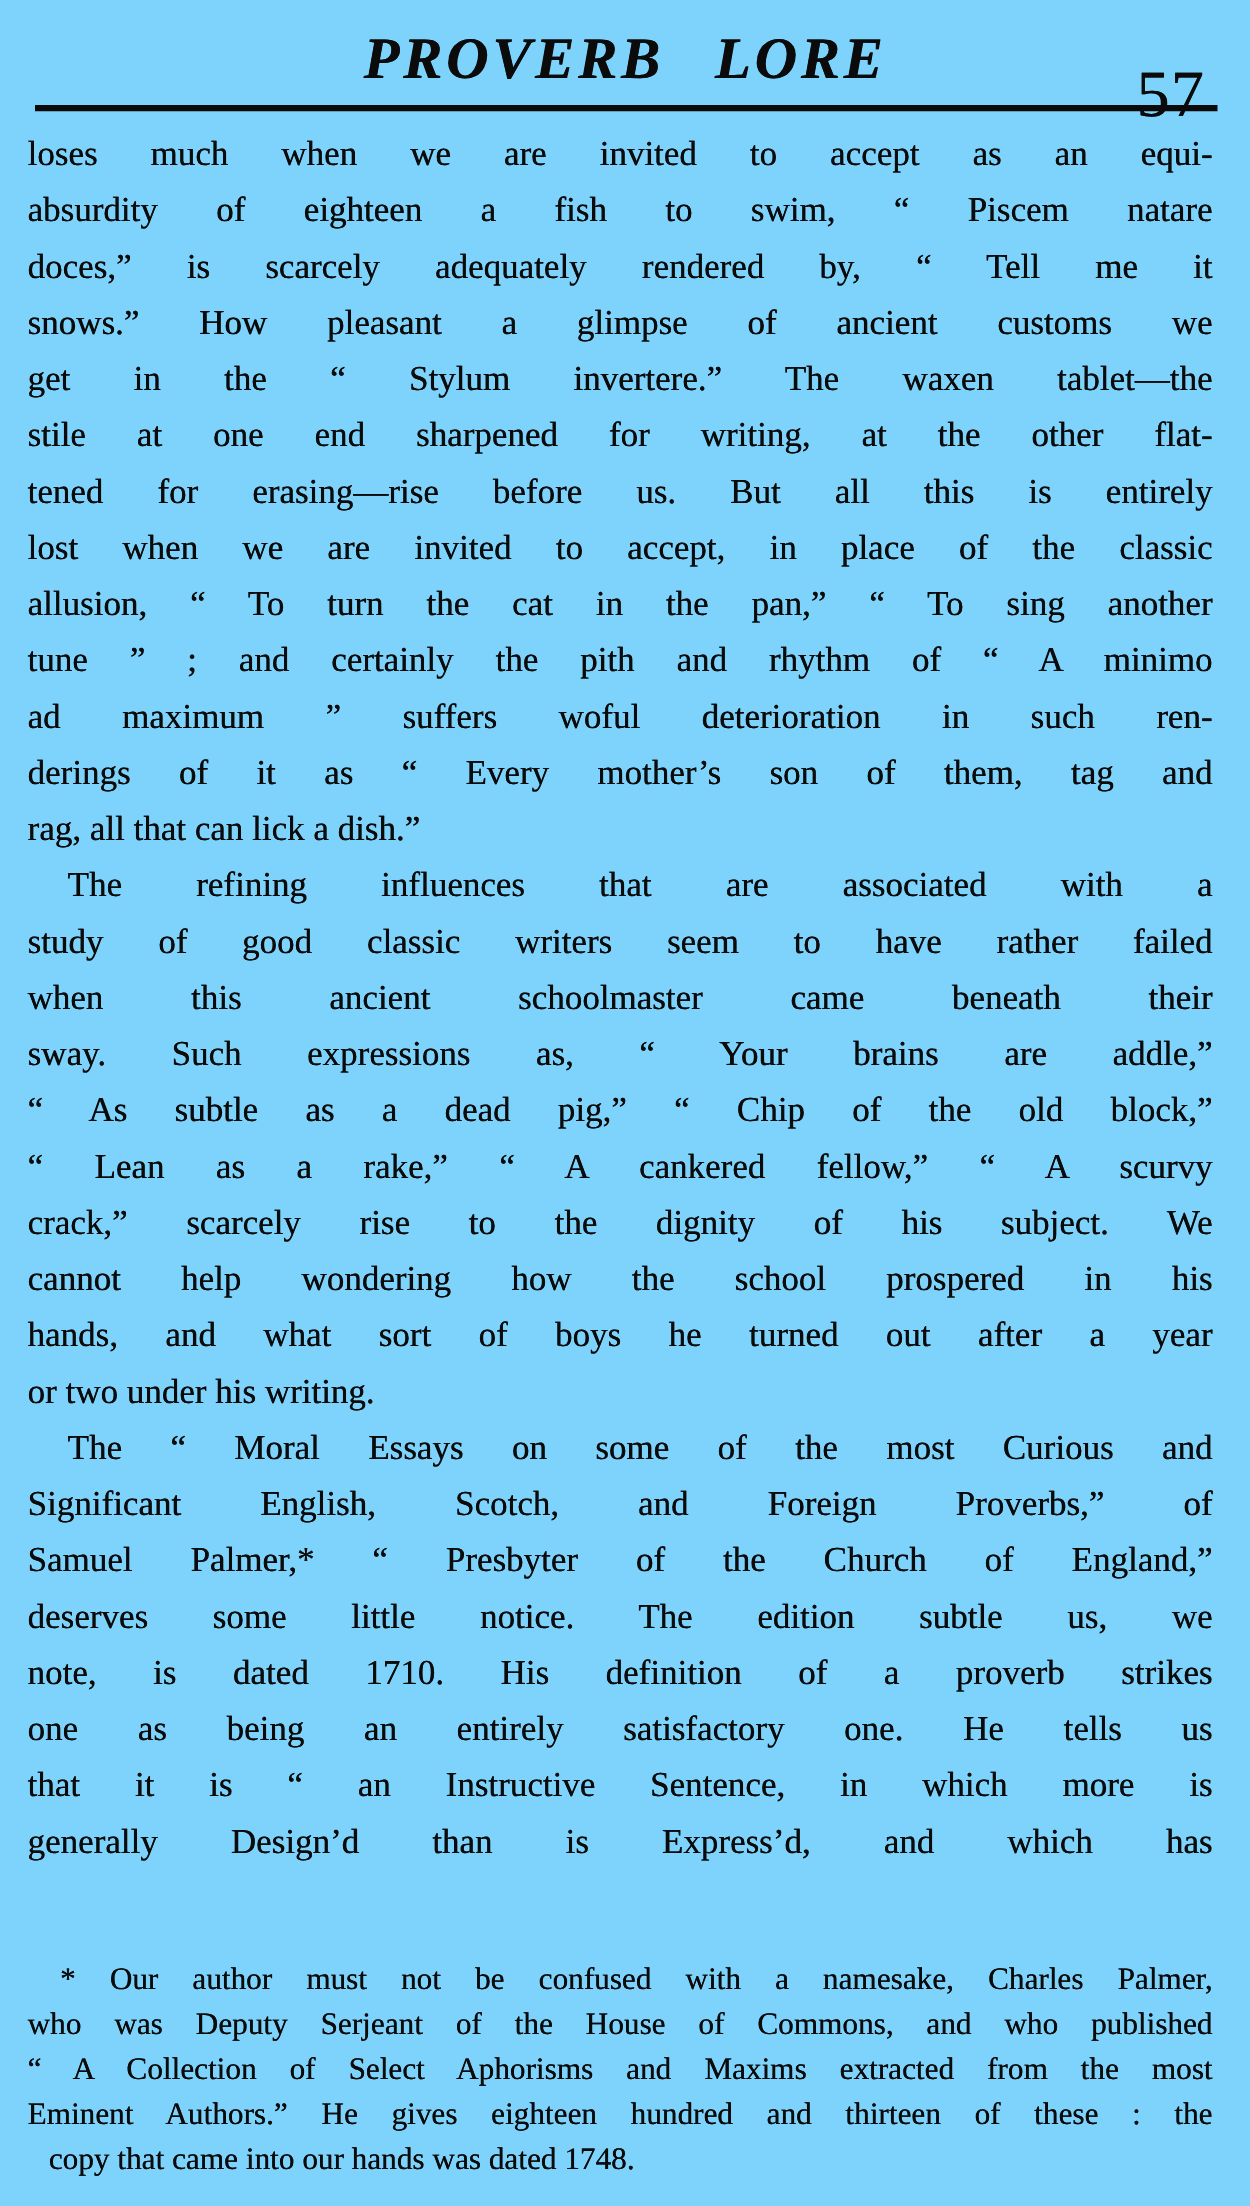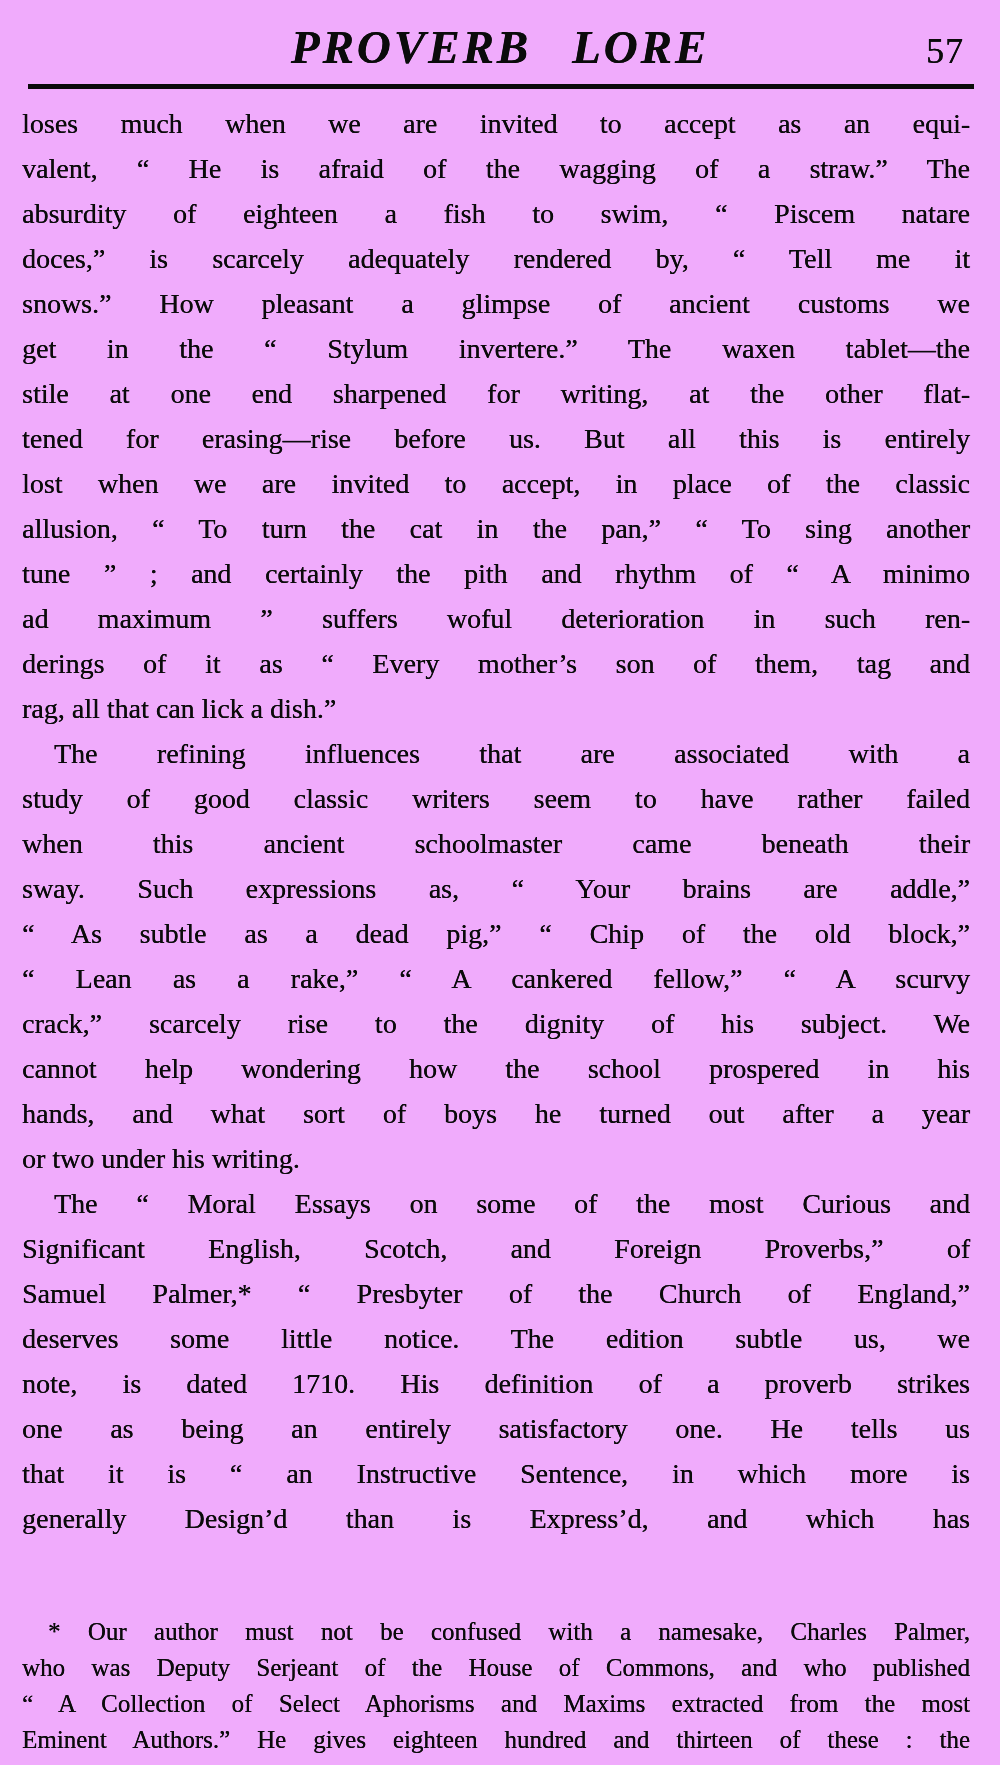--- a/index.html
+++ b/index.html
@@ -1,21 +1,21 @@
 <!DOCTYPE html>
 <html><head>
 <meta charset="utf-8">
 <style>
   html, body { margin: 0; padding: 0; background: #e8e8e4; }
   .page {
     position: relative;
     width: 1000px;
     height: 1765px;
     margin: 0 auto;
-    background: #f0abfc;
+    background: #7dd3fc;
     color: #0b0b0b;
     font-family: "Liberation Serif", serif;
     overflow: hidden;
   }
   .header {
     position: absolute;
     top: 14px; left: 0; right: 0;
     height: 64px;
   }
   .title {
@@ -26,22 +26,22 @@
     font-style: italic;
     font-weight: 600;
     font-size: 47px;
     letter-spacing: 3px;
     word-spacing: 26px;
     text-shadow: 0.3px 0 0 #0b0b0b;
   }
   .pagenum {
     position: absolute;
     right: 36px;
-    top: 16px;
-    font-size: 36px;
+    top: 32px;
+    font-size: 53px;
     letter-spacing: 1px;
     text-shadow: 0.3px 0 0 #0b0b0b;
   }
   .rule {
     position: absolute;
     top: 84px;
     left: 28px;
     right: 26px;
     height: 5px;
     background: #0a0a0a;
@@ -76,40 +76,39 @@
   .fline {
     font-size: 25px;
     line-height: 36px;
     height: 36px;
     text-align: justify;
     text-align-last: justify;
     -moz-text-align-last: justify;
     white-space: nowrap;
     text-shadow: 0.2px 0 0 #0b0b0b;
   }
-  .fline.first { text-indent: 26px; margin-top: 48px; }
+  .fline.first { text-indent: 26px; }
   .fline.last {
     text-align-last: left;
     margin-left: 17px;
     -moz-text-align-last: left;
   }
 </style>
 </head>
 <body>
 
 <div class="page">
   <div class="header">
     <div class="title">PROVERB LORE</div>
     <div class="pagenum">57</div>
   </div>
   <div class="rule"></div>
   <div class="body">
       <div class="paragraph">
         <div class="line">loses much when we are invited to accept as an equi-</div>
-        <div class="line">valent, “ He is afraid of the wagging of a straw.” The</div>
         <div class="line">absurdity of eighteen a fish to swim, “ Piscem natare</div>
         <div class="line">doces,” is scarcely adequately rendered by, “ Tell me it</div>
         <div class="line">snows.” How pleasant a glimpse of ancient customs we</div>
         <div class="line">get in the “ Stylum invertere.” The waxen tablet—the</div>
         <div class="line">stile at one end sharpened for writing, at the other flat-</div>
         <div class="line">tened for erasing—rise before us. But all this is entirely</div>
         <div class="line">lost when we are invited to accept, in place of the classic</div>
         <div class="line">allusion, “ To turn the cat in the pan,” “ To sing another</div>
         <div class="line">tune ” ; and certainly the pith and rhythm of “ A minimo</div>
         <div class="line">ad maximum ” suffers woful deterioration in such ren-</div>

